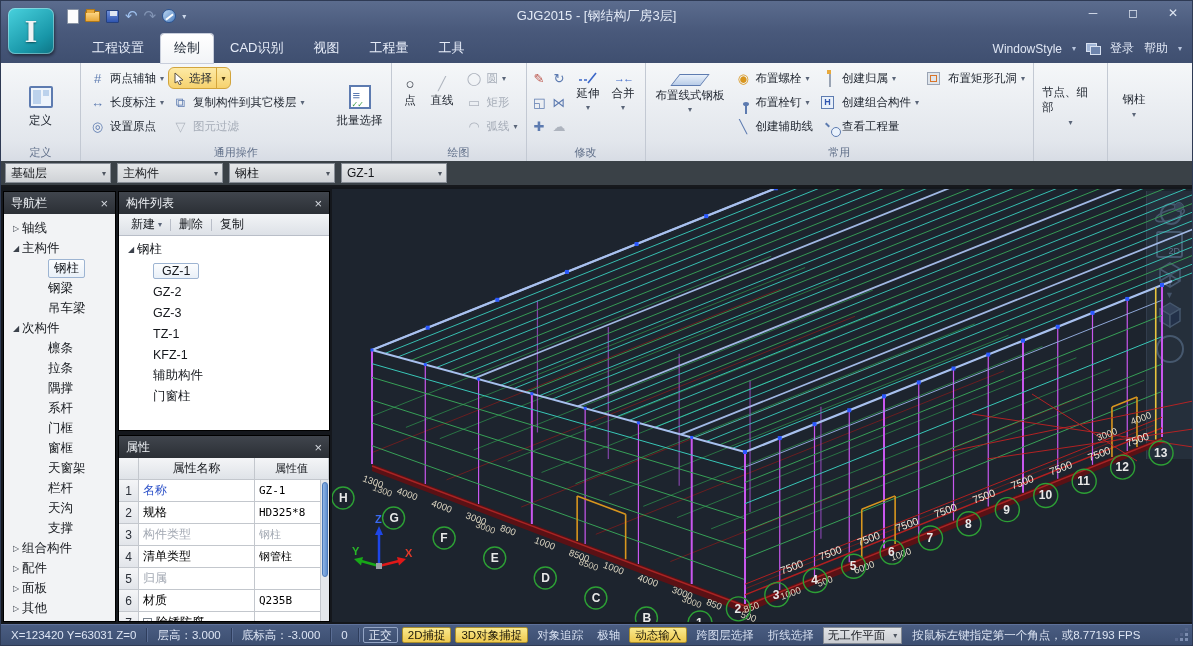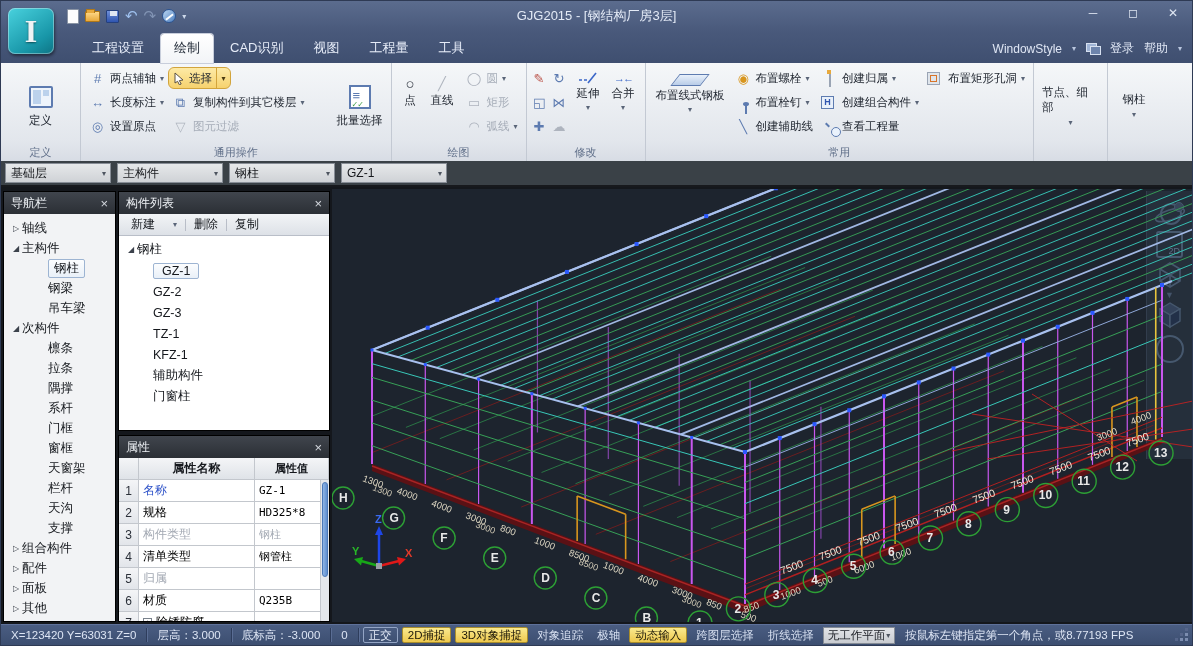--- a/index.html
+++ b/index.html
@@ -83,38 +83,38 @@
 .phead{height:22px;background:linear-gradient(#40454d,#2b2f35);color:#eef1f5;display:flex;align-items:center;padding:0 7px;font-size:12px;flex:none}
 .phead .x{margin-left:auto;color:#d4d8de;font-size:13px;cursor:default}
 .nav-panel{left:2px;top:30px;width:113px;bottom:2px}
 .tree{padding-top:4px;overflow:hidden;flex:1}
 .trow{height:20px;display:flex;align-items:center;font-size:12.5px;color:#15181d;white-space:nowrap}
 .trow .tw{width:12px;text-align:center;font-size:8px;color:#3c424c;flex:none}
 .trow.l0{padding-left:6px}.trow.l1{padding-left:32px}
 .trow .tlabel.sel{border:1px solid #9db4d2;background:linear-gradient(#fcfdfe,#e9f0f8);padding:0 5px;border-radius:2px}
 .comp-panel{left:117px;top:30px;width:212px;height:240px}
 .ctoolbar{height:22px;background:linear-gradient(#f2f4f6,#dde1e7);border-bottom:1px solid #b9bec8;display:flex;align-items:center;gap:2px;padding:0 6px;flex:none}
-.cbtn{font-size:12px;color:#15181d;padding:1px 6px;display:inline-flex;align-items:center;gap:18px}
+.cbtn{font-size:12px;color:#15181d;padding:1px 6px;display:inline-flex;align-items:center;gap:3px}
 .csep{width:1px;height:12px;background:#b9bec8}
 .csearch{height:24px;display:flex;flex:none;border-bottom:1px solid #b9bec8}
 .csearch input{flex:1;border:1px solid #9aa0aa;background:#c9ccd2;margin:2px 0 2px 2px;padding:0 4px;font-size:12px;color:#3c424c;outline:none;font-family:inherit}
 .csearch .sbtn2{width:64px;margin:2px 2px 2px 4px;border:1px solid #aab0ba;background:linear-gradient(#eef0f3,#d8dce2);color:#9aa1ac;font-size:12px;display:flex;align-items:center;justify-content:center}
 .clist{background:#fff;flex:1;overflow:hidden;padding-top:3px}
 .crow{height:21px;display:flex;align-items:center;font-size:12.5px;color:#15181d}
 .crow .tw{width:12px;text-align:center;font-size:8px;color:#3c424c;margin-left:6px}
 .crow.item{padding-left:34px}
 .crow .ilabel.sel{border:1px solid #9db4d2;background:linear-gradient(#fcfdfe,#e9f0f8);padding:0 8px;border-radius:2px}
 .prop-panel{left:117px;top:274px;width:212px;bottom:2px}
 .ptable{flex:1;overflow:hidden;background:#fff;position:relative}
 .prow{display:flex;height:22px;border-bottom:1px solid #c3c7cd;font-size:12px;align-items:stretch}
 .prow>div{display:flex;align-items:center;padding:0 4px;border-right:1px solid #c3c7cd}
 .pc-num{width:20px;justify-content:center;background:linear-gradient(#f4f5f7,#e2e5ea);color:#2a2f38}
 .pc-name{width:116px}
 .pc-val{flex:1;font-family:"DejaVu Sans Mono","Liberation Mono",monospace;font-size:11px}
-.prow.head>div{background:linear-gradient(#f4f5f7,#dfe3e8);font-weight:bold;justify-content:center;color:#15181d}
+.prow.head>div{background:linear-gradient(#f4f5f7,#dfe3e8);font-weight:normal;justify-content:center;color:#15181d}
 .pname-link{color:#2b50c8}
 .pmuted{color:#a2a8b2}
 .pexp{width:9px;height:9px;border:1px solid #7a828c;font-size:8px;line-height:7px;text-align:center;color:#3c424c;margin-right:4px;flex:none}
 .pscroll{position:absolute;right:0;top:22px;bottom:0;width:9px;background:#e4e7eb;border-left:1px solid #c3c7cd}
 .pthumb{position:absolute;left:1px;right:1px;top:2px;height:95px;background:linear-gradient(90deg,#8fb4e4,#5f8fd0);border-radius:3px;border:1px solid #4a78b8}
 
 .viewport{position:absolute;left:331px;top:28px;right:2px;bottom:2px;background:#1d242e;overflow:hidden}
 #model-svg{position:absolute;left:0;top:0;z-index:2;pointer-events:none}
 .vp-tools{position:absolute;right:0;top:2px;width:46px;height:268px;z-index:1;background:rgba(62,74,92,.28);border-left:1px solid rgba(110,130,160,.18);display:flex;flex-direction:column;align-items:center;padding-top:8px;gap:0}
 .vpt{width:34px;display:flex;align-items:center;justify-content:center;position:relative}
@@ -122,21 +122,21 @@
 .vp2d span{position:absolute;right:1px;bottom:0;font-size:9px;color:#5d7088}
 .vpcaret{color:#44546a;font-size:9px;line-height:6px}
 
 .statusbar{position:absolute;left:0;bottom:0;width:1193px;height:21px;background:linear-gradient(#4a5d82,#3c4e70);border-top:1px solid #5e719a;display:flex;align-items:center;color:#dde5f4;font-size:11.5px;padding:0 4px;gap:4px}
 .sb-seg{padding:0 6px;white-space:nowrap}
 .sb-sep{width:1px;height:14px;background:#2e3d5c;box-shadow:1px 0 0 #5a6d94;flex:none}
 .tg{height:16px;display:inline-flex;align-items:center;padding:0 5px;border-radius:2px;white-space:nowrap}
 .tg.on{background:linear-gradient(#fae98e,#eec94e);border:1px solid #a98d2c;color:#1c1708}
 .tg.outlined{border:1px solid #93a4c4;color:#e4ebf8}
 .tg.off{color:#d6dff0}
-.wp-select{height:17px;background:linear-gradient(#e2e4e7,#c9ccd1);border:1px solid #858b94;color:#1a1d24;display:inline-flex;align-items:center;padding:0 4px;gap:1px;white-space:nowrap}
+.wp-select{height:17px;background:linear-gradient(#e2e4e7,#c9ccd1);border:1px solid #858b94;color:#1a1d24;display:inline-flex;align-items:center;padding:0 4px;gap:8px;white-space:nowrap}
 .wp-select i{font-size:8px;font-style:normal;color:#4e5560}
 .sb-hint{white-space:nowrap;overflow:hidden;flex:1;padding-left:6px}
 .grip{width:12px;height:12px;position:relative;flex:none;margin-right:2px}
 .grip:before{content:"";position:absolute;right:0;bottom:0;width:3px;height:3px;background:#7c8db0;box-shadow:-5px 0 0 #7c8db0,0 -5px 0 #7c8db0,-5px -5px 0 #55658a,-10px 0 0 #55658a,0 -10px 0 #55658a}
 </style>
 </head>
 <body>
 
 <div class="window">
 

